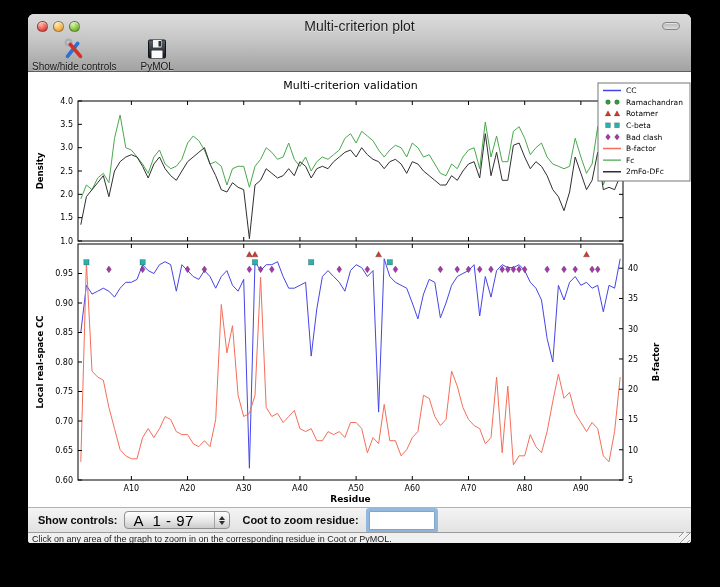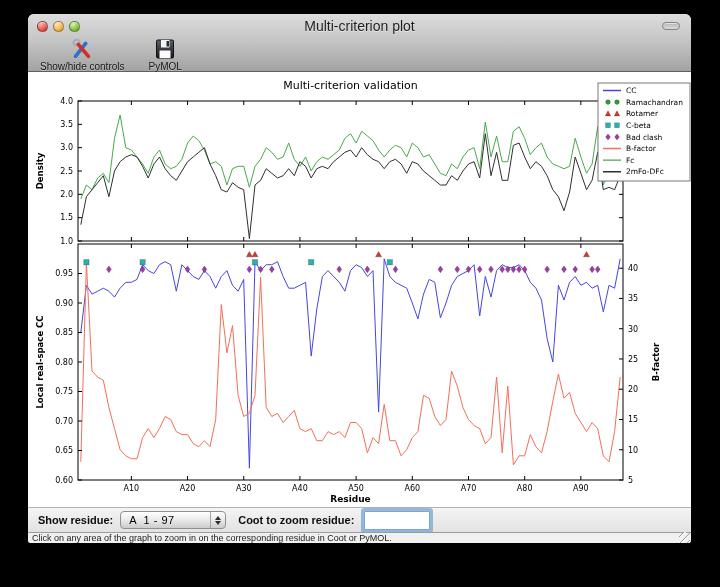--- a/index.html
+++ b/index.html
@@ -16,48 +16,48 @@
            box-sizing:border-box; box-shadow:inset 0 1px 1px rgba(255,255,255,0.7); }
   .light.red    { background:radial-gradient(circle at 35% 30%, #ffb3aa, #e0443a 70%); }
   .light.yellow { background:radial-gradient(circle at 35% 30%, #ffe9b0, #f0a73b 70%); }
   .light.green  { background:radial-gradient(circle at 35% 30%, #d4f5a8, #77b72e 70%); }
   .title { position:absolute; left:60px; right:60px; top:4px; text-align:center;
            font-size:14px; color:#1d1d1d; text-shadow:0 1px 0 rgba(255,255,255,0.55);
            white-space:nowrap; }
   .capsule { position:absolute; right:11px; top:8px; width:18px; height:8px; border-radius:4px;
              background:linear-gradient(#b5b5b5,#dcdcdc); border:1px solid #848484;
              box-shadow:inset 0 1px 0 rgba(255,255,255,0.6); box-sizing:border-box; }
-  .toolbar { height:34px; display:flex; align-items:flex-start; padding:1px 0 0 12px; gap:24px; }
+  .toolbar { height:34px; display:flex; align-items:flex-start; padding:1px 0 0 4px; gap:24px; }
   .tbtn { display:flex; flex-direction:column; align-items:center; cursor:default; }
   .tbtn svg { display:block; }
   .tlabel { font-size:10px; color:#151515; text-shadow:0 1px 0 rgba(255,255,255,0.4);
             margin-top:0px; white-space:nowrap; }
   .plot-region { height:435px; background:#ef4444; }
   .controls-bar { height:24px; background:linear-gradient(#f4f4f4,#e2e2e2);
                   border-top:1px solid #b2b2b2; display:flex; align-items:center;
                   padding:0 10px; font-size:11px; font-weight:bold; color:#0d0d0d; }
   .ctl-label { margin-right:7px; white-space:nowrap; }
   .popup { height:18px; width:106px; border:1px solid #8f8f8f; border-radius:4px;
            background:linear-gradient(#ffffff,#ececec 45%,#cccccc);
            box-shadow:inset 0 1px 0 #fff; display:flex; align-items:center;
            box-sizing:border-box; margin-right:12px; }
-  .popup-text { flex:1; font-size:11px; font-weight:normal; color:#000; padding-left:8px;
+  .popup-text { flex:1; font-size:15px; font-weight:normal; color:#000; padding-left:8px;
                 letter-spacing:0.5px; white-space:pre; }
   .popup-stepper { width:14px; align-self:stretch; border-left:1px solid #a3a3a3;
                    display:flex; flex-direction:column; align-items:center;
                    justify-content:center; gap:1px; }
   .arr { width:0; height:0; border-left:3px solid transparent; border-right:3px solid transparent; }
   .arr.up   { border-bottom:4px solid #2e2e2e; }
   .arr.down { border-top:4px solid #2e2e2e; }
   .zoom-input { width:60px; height:15px; border:1px solid #7fa6c8; border-radius:1px;
                 box-shadow:0 0 0 3px rgba(115,165,215,0.75); outline:none;
                 font:11px "Liberation Sans", sans-serif; margin-left:3px; }
   .status-bar { height:11px; background:#f0f0f0; border-top:1px solid #9c9c9c;
                 font-size:9px; font-weight:normal; color:#1b1b1b; padding:0 4px;
-                display:flex; position:relative; }
+                display:flex; align-items:center; position:relative; }
   .resize-grip { position:absolute; right:1px; bottom:1px; width:11px; height:11px;
                  background:repeating-linear-gradient(135deg, transparent 0 3px,
                    #9a9a9a 3px 4px, #f6f6f6 4px 5px); }
   #figure text { font-family:"DejaVu Sans", sans-serif; fill:#000; }
 </style>
 </head>
 <body>
 
 <div class="window">
 
@@ -269,21 +269,21 @@
           <text x="598" y="79.1" font-size="7.5" text-anchor="start">B-factor</text>
           <line x1="575" y1="88.1" x2="593" y2="88.1" stroke="#4aa84e" stroke-width="1.4"></line>
           <text x="598" y="90.69999999999999" font-size="7.5" text-anchor="start">Fc</text>
           <line x1="575" y1="99.7" x2="593" y2="99.7" stroke="#2f2f2f" stroke-width="1.4"></line>
           <text x="598" y="102.3" font-size="7.5" text-anchor="start">2mFo-DFc</text>
         </g>
       </svg>
   </div>
 
   <div class="controls-bar">
-    <span class="ctl-label">Show residue:</span>
+    <span class="ctl-label">Show controls:</span>
     <div class="popup">
       <span class="popup-text">A  1 - 97</span>
       <span class="popup-stepper">
         <span class="arr up"></span>
         <span class="arr down"></span>
       </span>
     </div>
     <span class="ctl-label">Coot to zoom residue:</span>
     <input class="zoom-input" type="text" value="" style="">
   </div>

